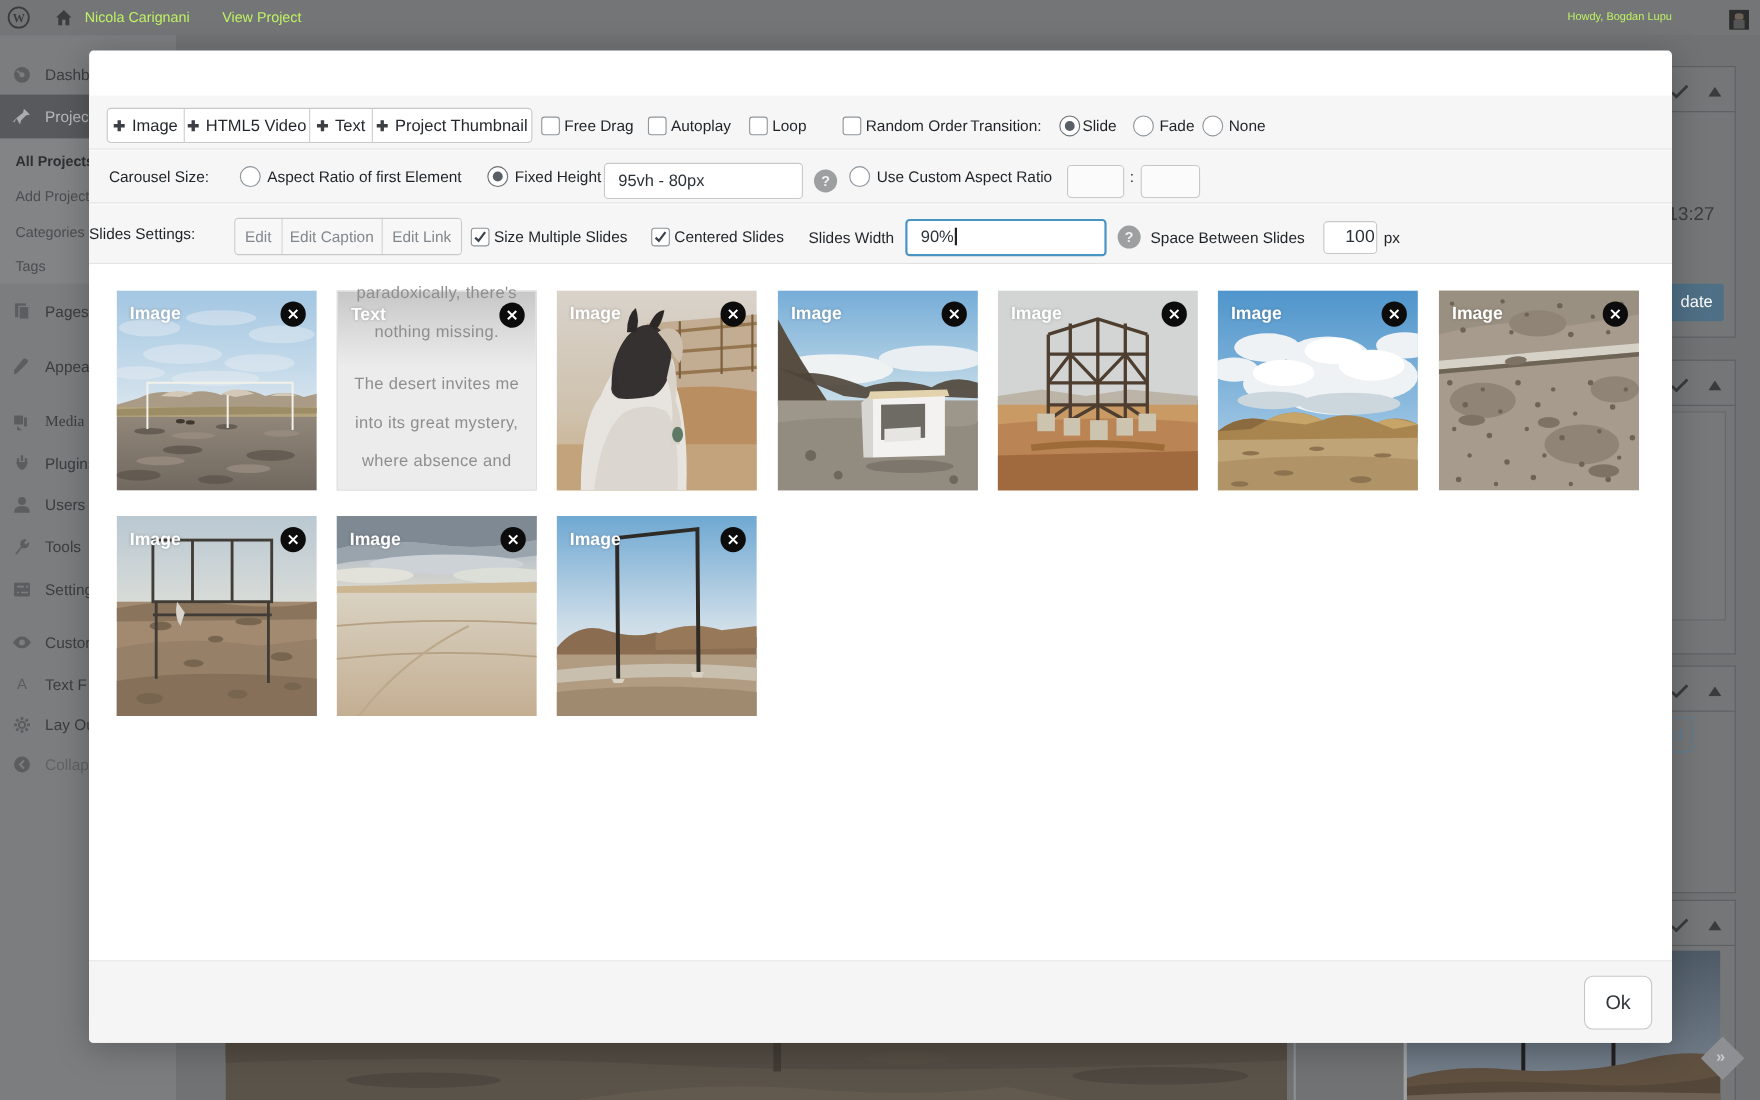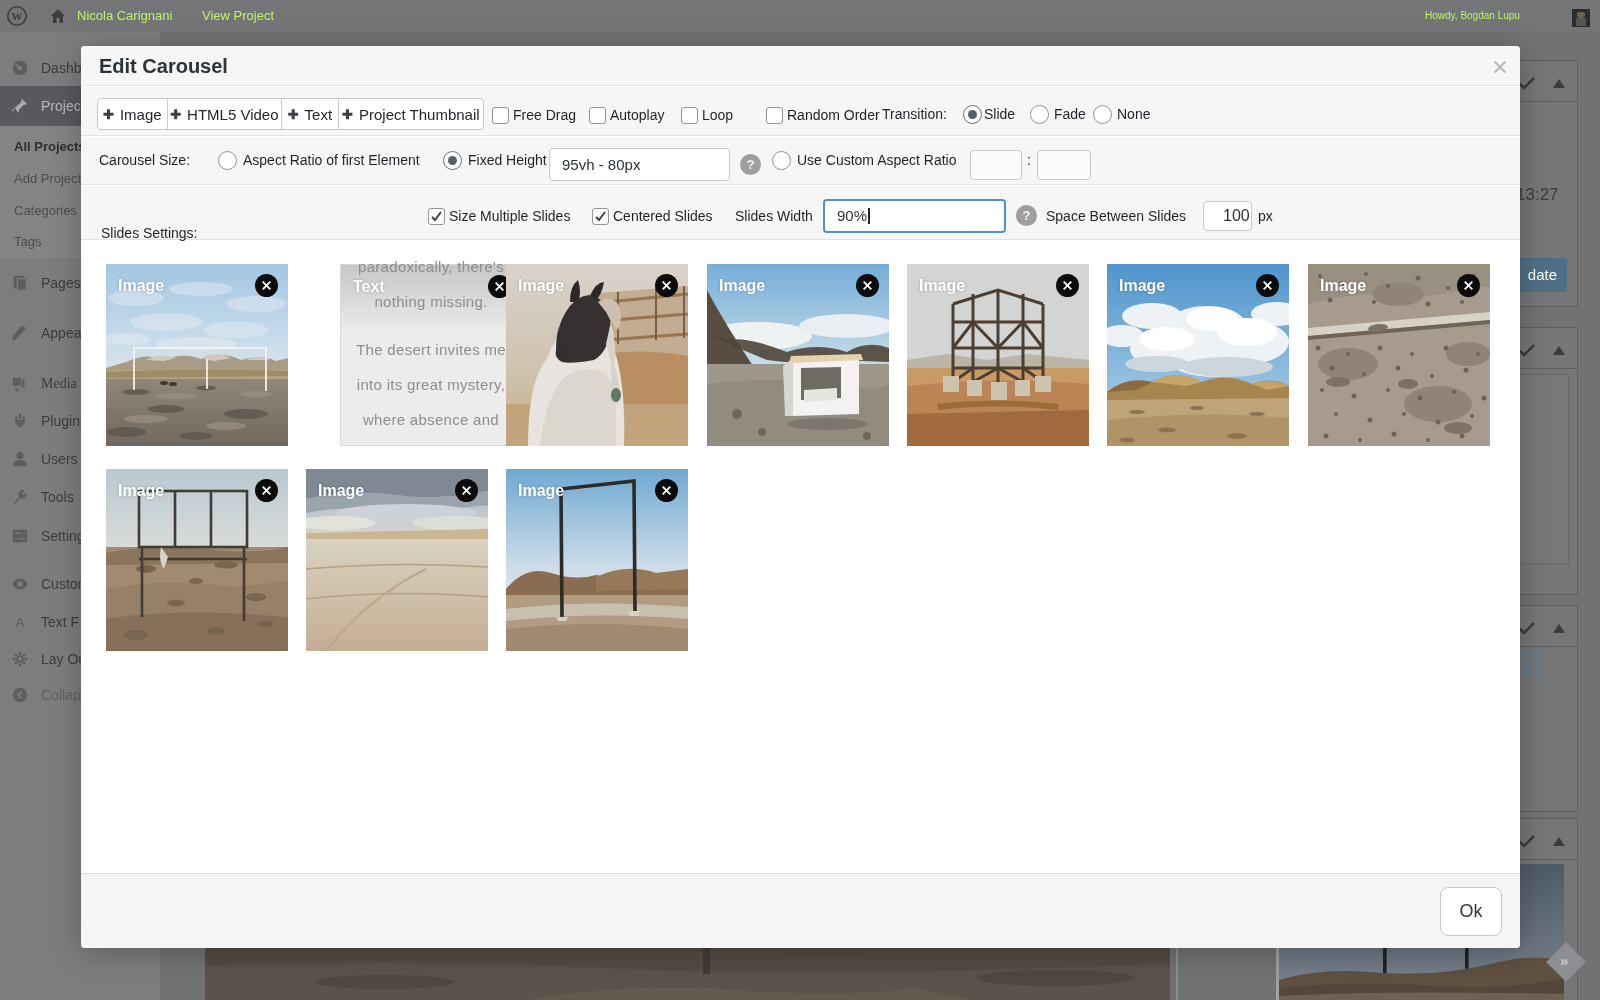--- a/index.html
+++ b/index.html
@@ -54,21 +54,21 @@
 
 
 .slide { position:absolute; width:182px; height:182px; }
 .slide > svg { position:absolute; left:0; top:0; width:182px; height:182px; }
 .sclose svg { position:absolute; left:6px; top:6px; width:11px; height:11px; }
 .slbl { position:absolute; left:12px; top:13px; font-size:16px; font-weight:700; color:#fff;
   text-shadow:0 0 3px rgba(0,0,0,0.25); }
 .sclose { position:absolute; right:10px; top:10px; width:23px; height:23px; background:#0c0c0c; border-radius:50%; }
 
 
-#textslide { background:linear-gradient(#c7c7c7, #ececec 38%, #ececec); border:1px solid #d9d9d9;margin-left:34px; }
+#textslide { background:linear-gradient(#c7c7c7, #ececec 38%, #ececec); border:1px solid #d9d9d9; }
 #textslide .tl { position:absolute; width:100%; text-align:center; font-size:15px; color:#8e8e8e; letter-spacing:0.3px; white-space:nowrap; }
 </style>
 </head>
 <body>
 <div id="stage">
 
   <div id="adminbar">
     <svg style="position:absolute;left:6px;top:5px" width="22" height="22" viewBox="0 0 22 22">
       <circle cx="11" cy="11" r="9.2" fill="none" stroke="#3a3c3e" stroke-width="1.6"></circle>
       <text x="11" y="15" font-size="11" font-weight="bold" fill="#3a3c3e" text-anchor="middle" font-family="Liberation Serif">W</text>
@@ -251,26 +251,20 @@
     <rect x="186" y="0" width="3.6" height="112" fill="#23211f"></rect>
     <path d="M0 116 Q40 104 90 108 Q160 114 220 98 Q255 90 285 96 L285 136 L0 136 Z" fill="#5f5040"></path>
     <path d="M0 124 Q80 116 160 122 Q230 126 285 114 L285 136 L0 136 Z" fill="#544639"></path>
     <path d="M0 132 Q100 126 285 130 L285 136 L0 136 Z" fill="#6e6052"></path>
   </svg>
 
   <div style="position:absolute;left:1552px;top:948px;width:28px;height:28px;background:#8d8f92;transform:rotate(45deg);"></div>
   <div style="position:absolute;left:1560px;top:953px;width:16px;height:16px;color:#c9cbcd;font-size:15px;font-weight:700;line-height:16px;">»</div>
 
   <div id="modal">
-    <div id="mhead">
-      <div class="title">Edit Carousel</div>
-      <svg id="mclose" viewBox="0 0 20 20">
-          <path d="M4 4 L16 16 M16 4 L4 16" stroke="#b9b9b9" stroke-width="2.4"></path>
-        </svg>
-    </div>
 
     <div class="mrow" id="row1">
       <div class="btngroup" style="left:16px;top:11px;height:32px;width:387px;">
         <div class="gb" style="width:70px;justify-content:center;padding:0;"><span class="plus">✚</span>Image</div>
         <div class="gb" style="width:115px;justify-content:center;padding:0;"><span class="plus">✚</span>HTML5 Video</div>
         <div class="gb" style="width:57px;justify-content:center;padding:0;"><span class="plus">✚</span>Text</div>
         <div class="gb" style="width:145px;justify-content:center;padding:0;"><span class="plus">✚</span>Project Thumbnail</div>
       </div>
       <div style="position:absolute;left:411px;top:19px;"><span class="cb"></span><span class="lbl" style="margin-left:4px;">Free Drag</span></div>
       <div style="position:absolute;left:508px;top:19px;"><span class="cb"></span><span class="lbl" style="margin-left:4px;">Autoplay</span></div>
@@ -288,21 +282,26 @@
       <div style="position:absolute;left:362px;top:14px;"><span class="rd" style="border-color:#6a7076;position:relative;"><span style="position:absolute;left:4px;top:4px;width:9px;height:9px;border-radius:50%;background:#595f66;"></span></span><span class="lbl" style="margin-left:6px;">Fixed Height</span></div>
       <div class="field" style="left:468px;top:11px;width:181px;height:33px;line-height:31px;padding-left:12px;">95vh - 80px</div>
       <div class="helpq" style="left:659px;top:17px;">?</div>
       <div style="position:absolute;left:691px;top:14px;"><span class="rd"></span><span class="lbl" style="margin-left:6px;">Use Custom Aspect Ratio</span></div>
       <div class="field" style="left:889px;top:13px;width:52px;height:30px;background:#fbfbfb;"></div>
       <div class="lbl" style="position:absolute;left:946px;top:15px;">:</div>
       <div class="field" style="left:956px;top:13px;width:54px;height:30px;background:#fbfbfb;"></div>
     </div>
 
     <div class="mrow" id="row3">
-      <div class="lbl" style="position:absolute;left:20px;top:18px;margin-top:21px;">Slides Settings:</div>
+      <div class="lbl" style="position:absolute;left:0;top:18px;">Slides Settings:</div>
+      <div class="btngroup" style="left:132px;top:12px;height:34px;width:207px;background:#f7f7f7;">
+        <div class="gb" style="color:#82878c;font-size:14px;width:43px;justify-content:center;padding:0;background:#f7f7f7;">Edit</div>
+        <div class="gb" style="color:#82878c;font-size:14px;width:92px;justify-content:center;padding:0;background:#f7f7f7;">Edit Caption</div>
+        <div class="gb" style="color:#82878c;font-size:14px;width:72px;justify-content:center;padding:0;background:#f7f7f7;">Edit Link</div>
+      </div>
       <div style="position:absolute;left:347px;top:21px;"><span class="cb" style="position:relative;"><svg style="position:absolute;left:1px;top:1px" width="13" height="13" viewBox="0 0 13 13">
               <path d="M2 7 L5 10 L11 2" stroke="#3c434a" stroke-width="2" fill="none"></path>
             </svg></span><span class="lbl" style="margin-left:4px;">Size Multiple Slides</span></div>
       <div style="position:absolute;left:511px;top:21px;"><span class="cb" style="position:relative;"><svg style="position:absolute;left:1px;top:1px" width="13" height="13" viewBox="0 0 13 13">
               <path d="M2 7 L5 10 L11 2" stroke="#3c434a" stroke-width="2" fill="none"></path>
             </svg></span><span class="lbl" style="margin-left:4px;">Centered Slides</span></div>
       <div class="lbl" style="position:absolute;left:654px;top:22px;">Slides Width</div>
       <div class="field" style="left:742px;top:13px;width:183px;height:34px;line-height:30px;padding-left:12px;border:2px solid #4a94c4;">90%<span style="display:inline-block;width:1.5px;height:16px;background:#222;vertical-align:-3px;margin-left:1px;"></span></div>
       <div class="helpq" style="left:935px;top:19px;">?</div>
       <div class="lbl" style="position:absolute;left:965px;top:22px;">Space Between Slides</div>

